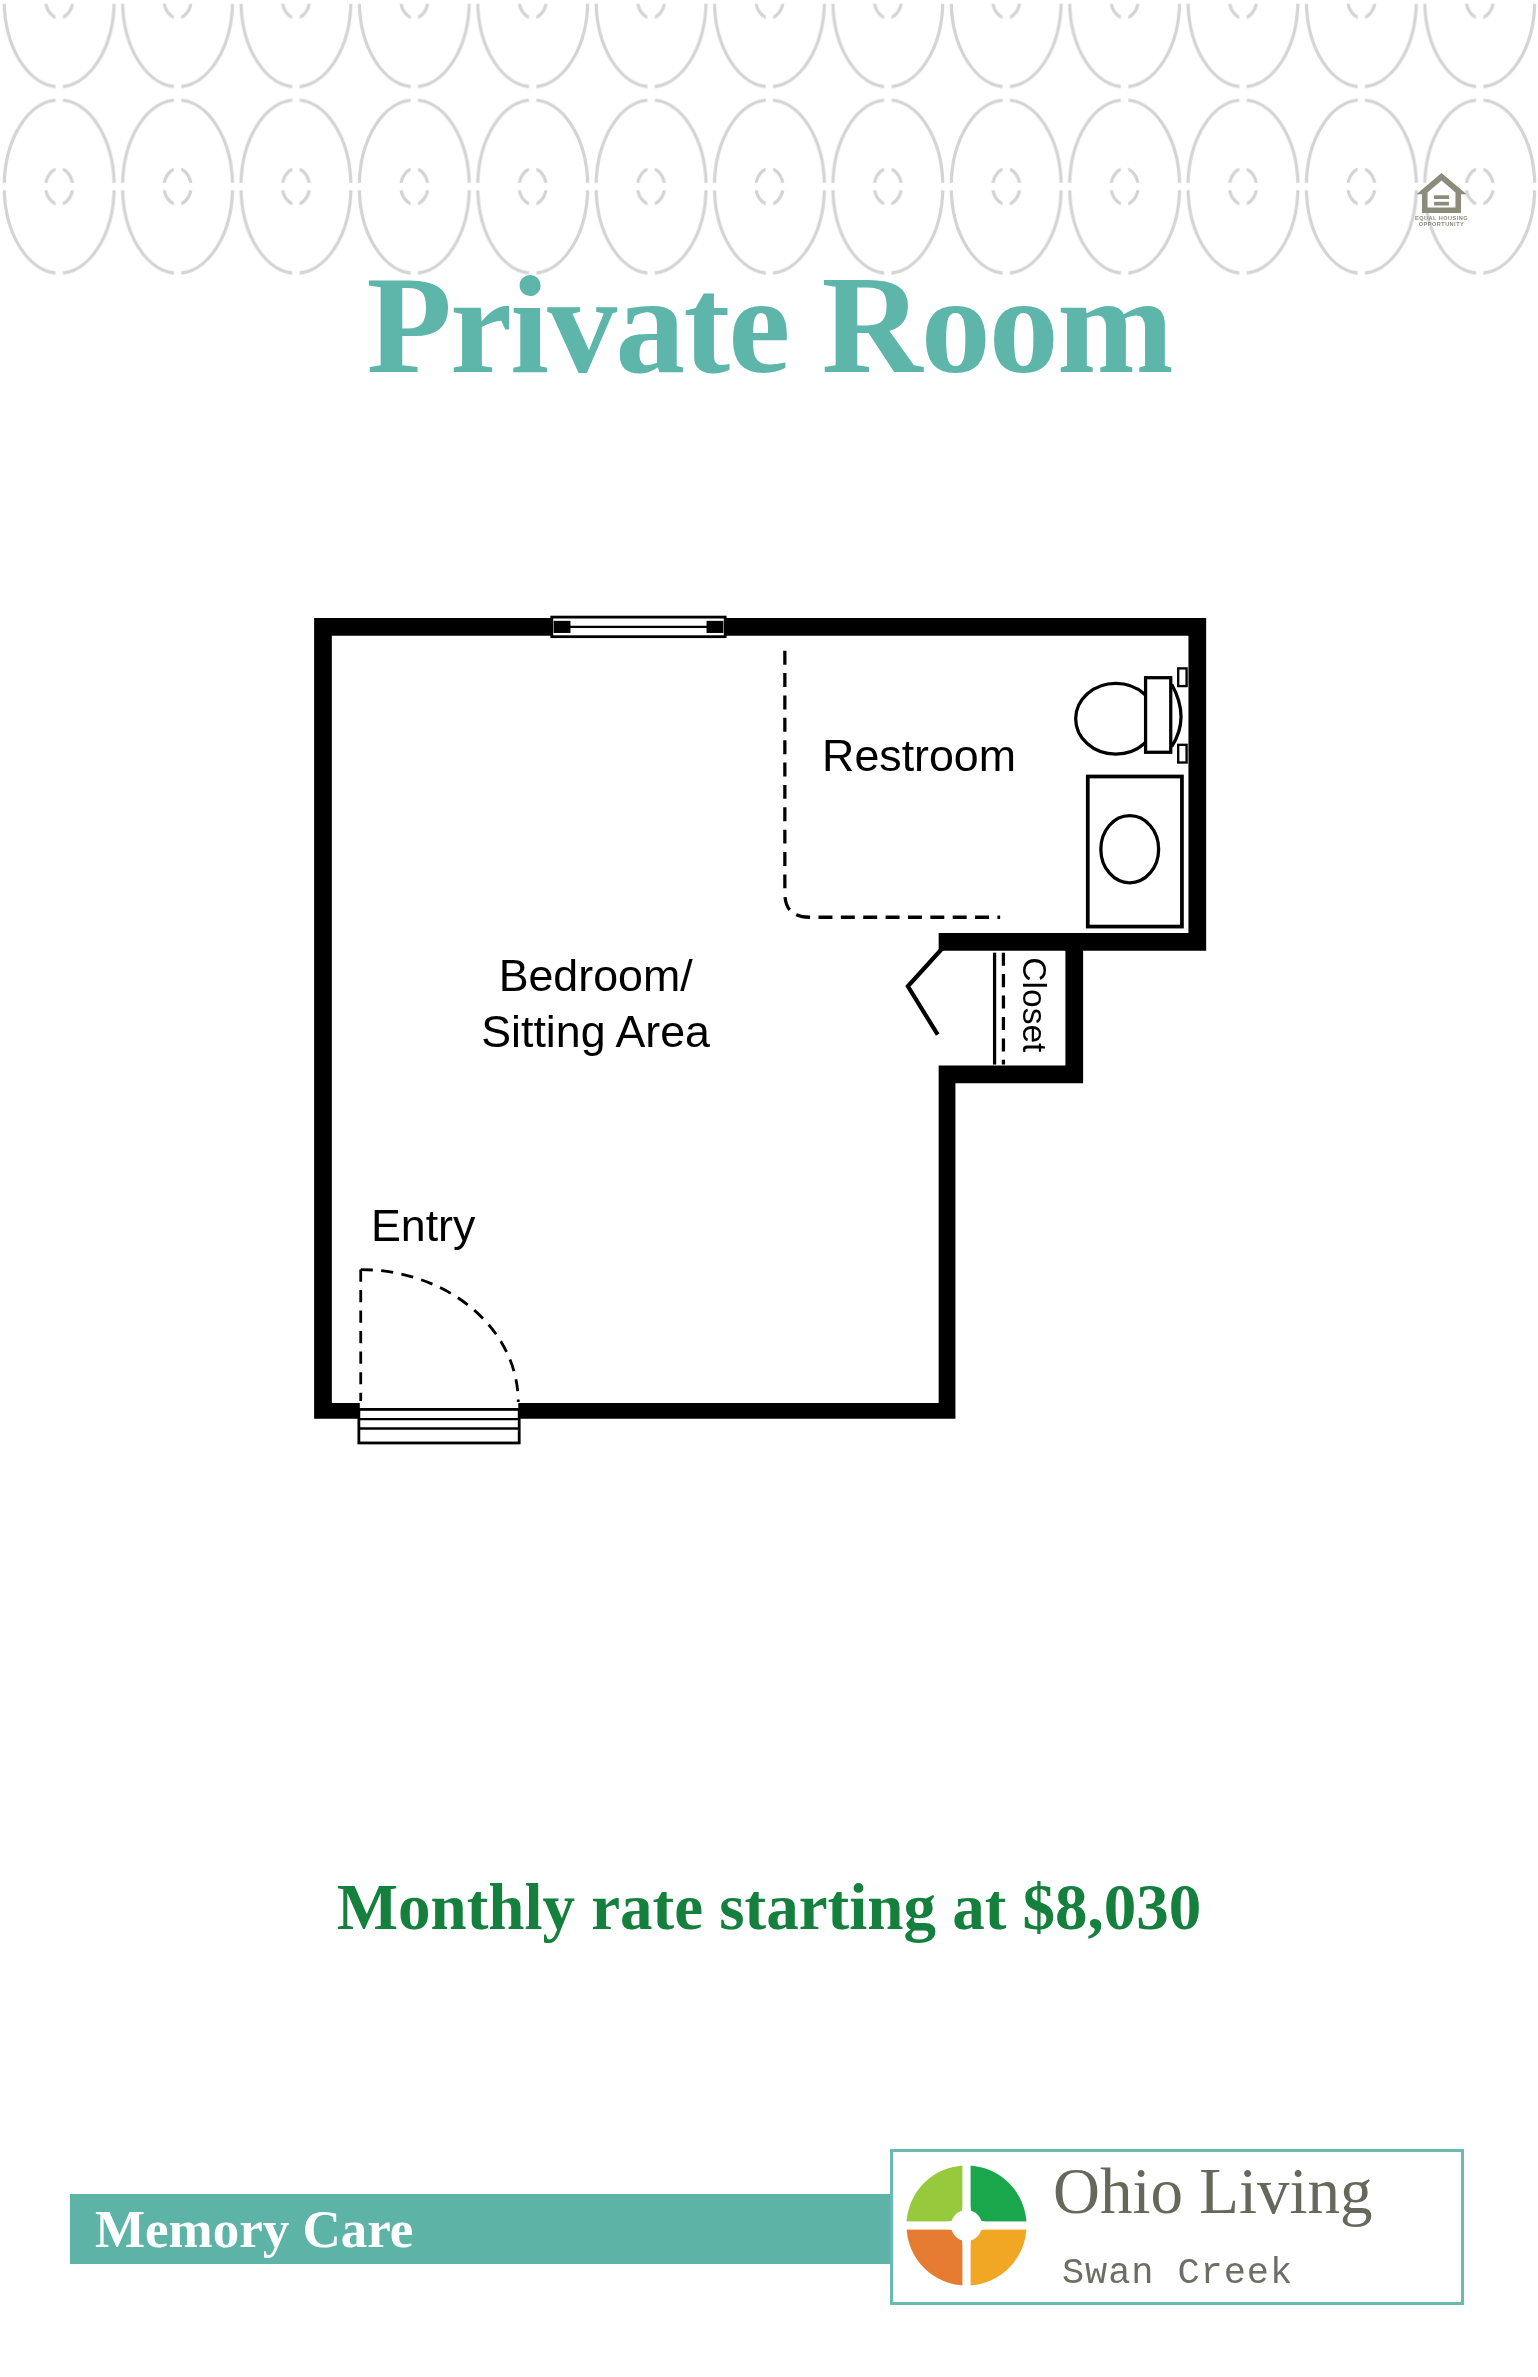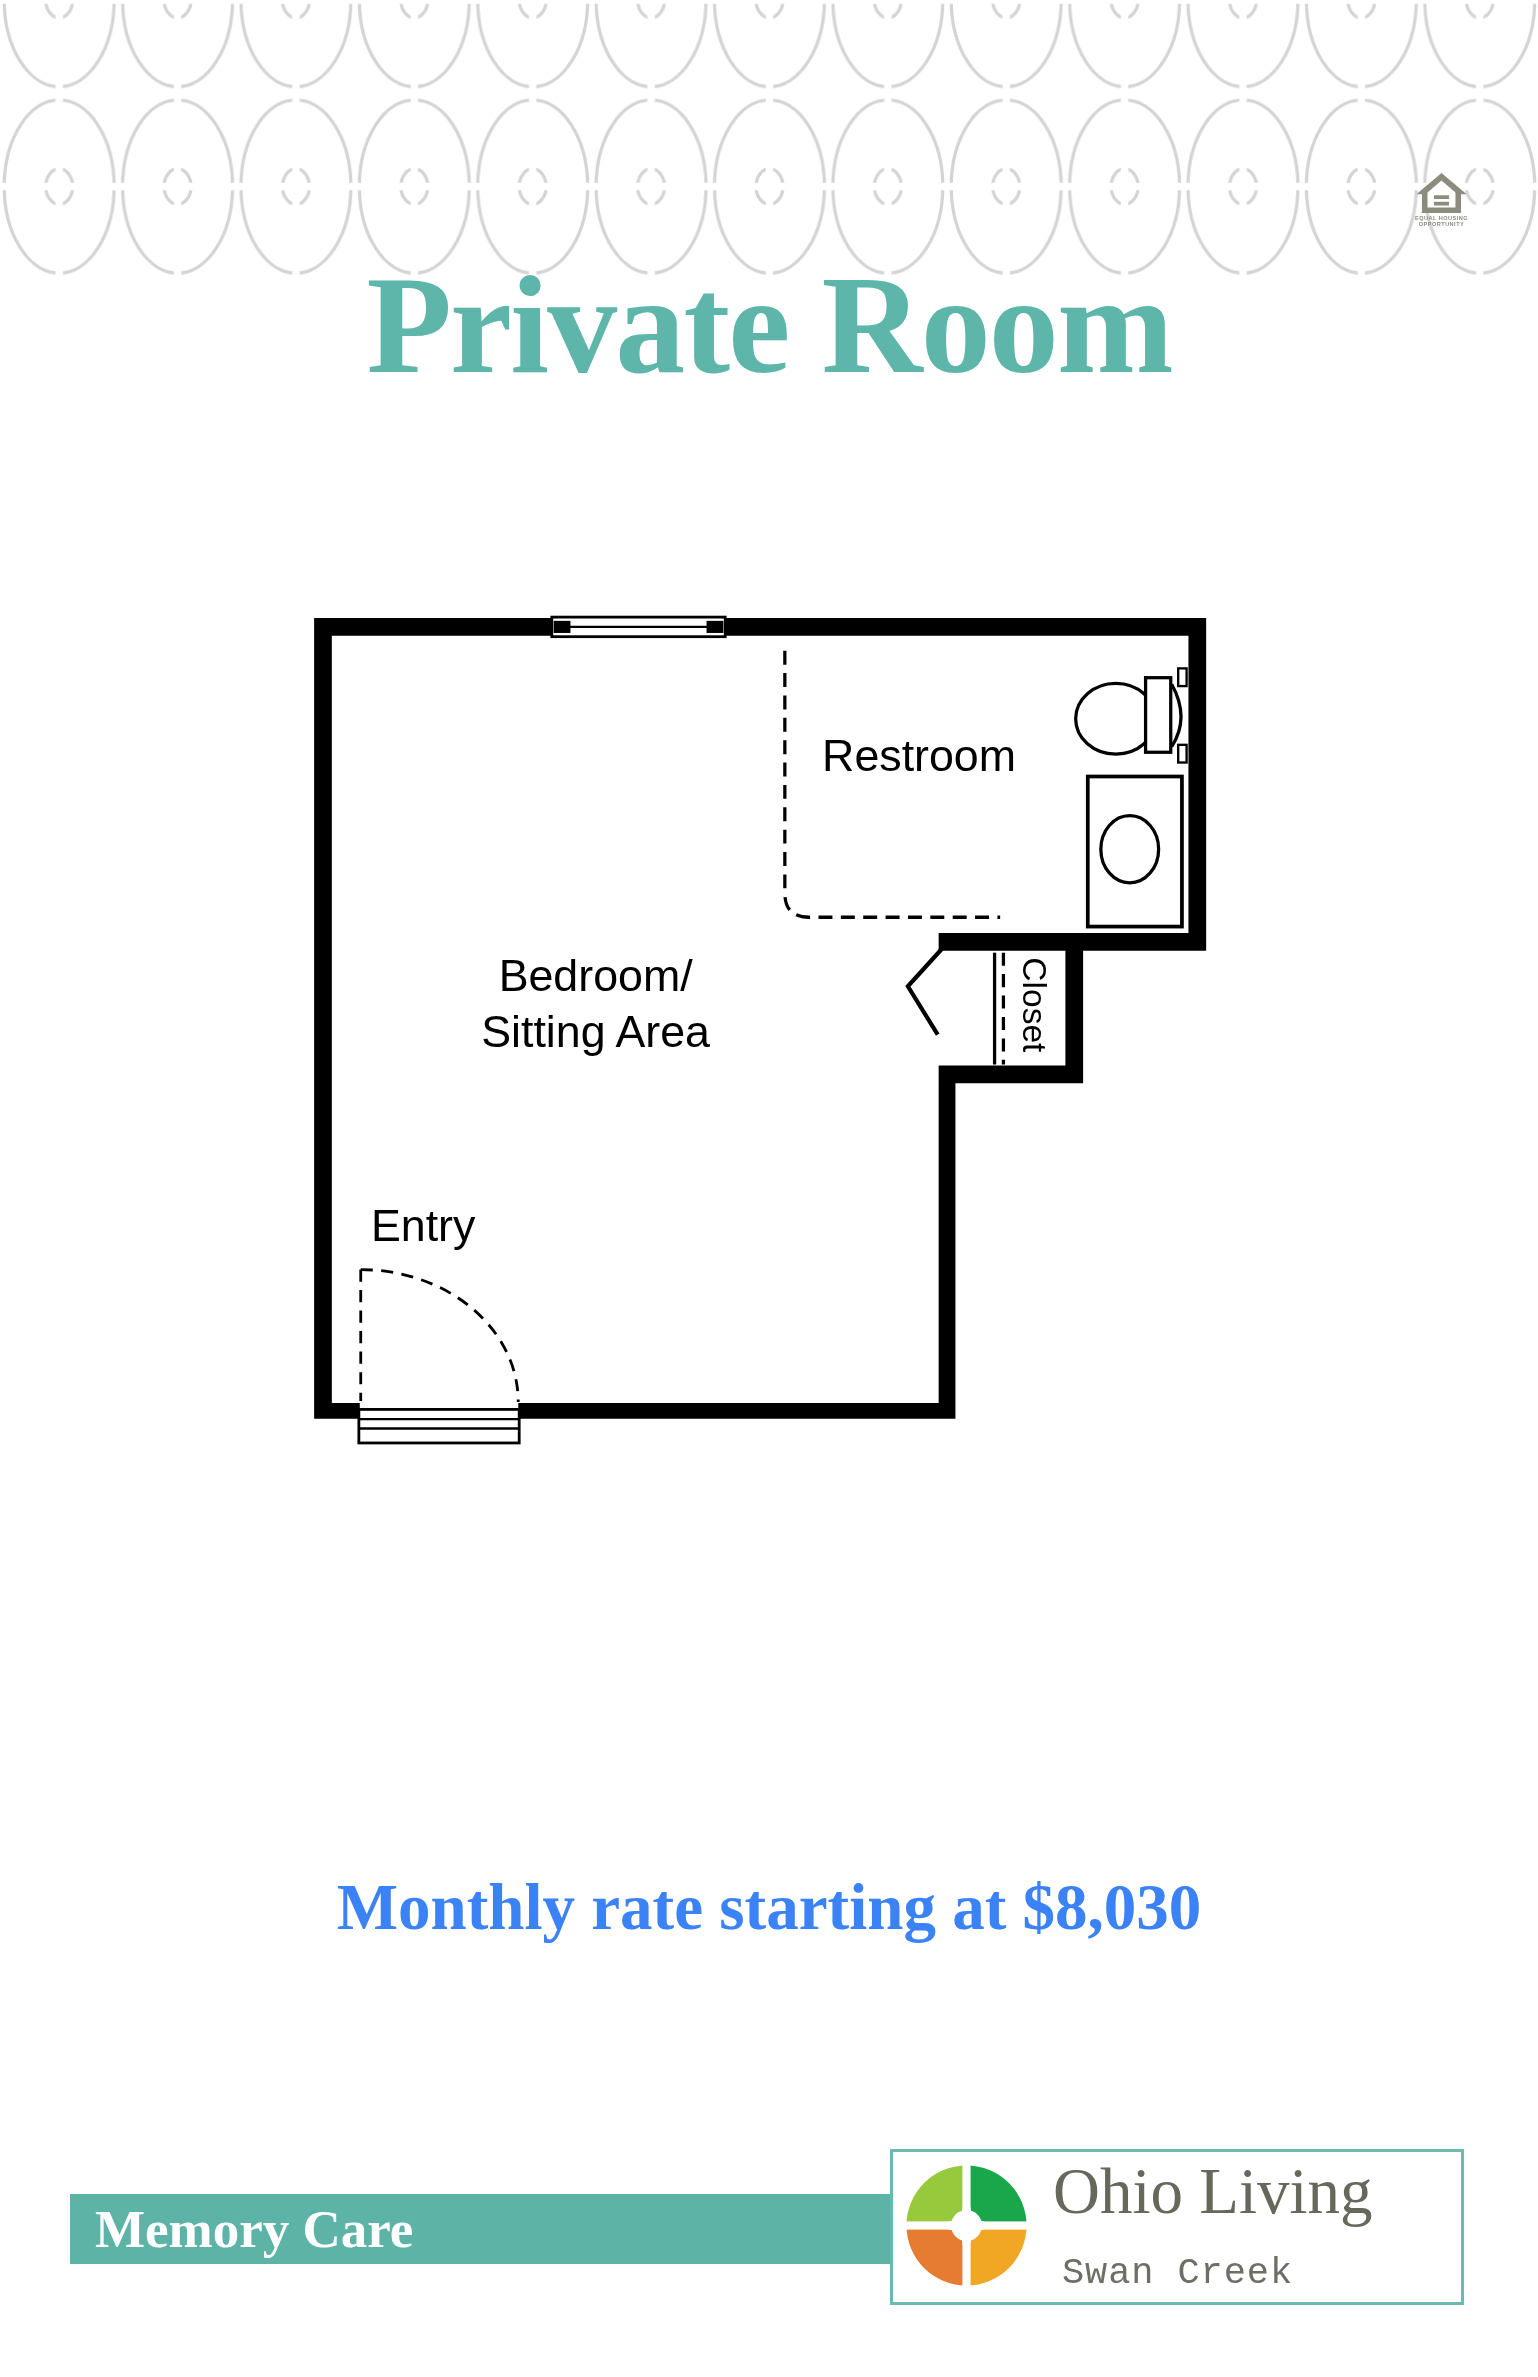--- a/index.html
+++ b/index.html
@@ -7,21 +7,21 @@
         font-family:"Liberation Sans",sans-serif;}
   .pattern-band{position:absolute;left:0;top:0;}
   .eho{position:absolute;left:1408px;top:171px;}
   .page-title{position:absolute;left:0;top:241px;width:1538px;text-align:center;
       font-family:"Liberation Serif",serif;font-weight:bold;font-size:140px;line-height:140px;
       letter-spacing:-1.9px;color:#5db6a9;margin-top:14px;}
   .plan{position:absolute;left:0;top:0;}
   .plan text{font-family:"Liberation Sans",sans-serif;fill:#000;}
   .rate-line{position:absolute;left:0;top:1875px;width:1538px;text-align:center;
       font-family:"Liberation Serif",serif;font-weight:bold;font-size:65px;line-height:65px;
-      color:#3b82f6;}
+      color:#15803d;}
   .care-bar{position:absolute;left:70px;top:2194px;width:823px;height:70px;background:#5cb3a6;z-index:1;}
   .care-bar span{display:block;padding-left:25px;font-family:"Liberation Serif",serif;
       font-weight:bold;font-size:53px;line-height:70px;color:#ffffff;border-radius:6px;}
   .brand-box{position:absolute;left:890px;top:2149px;width:574px;height:156px;background:#ffffff;
       border:3.7px solid #69bab0;box-sizing:border-box;z-index:2;}
   .brand-mark{position:absolute;left:7.5px;top:7.5px;}
   .brand-name{position:absolute;left:160px;top:-3.7px;font-family:"Liberation Serif",serif;
       font-size:65px;line-height:86px;color:#67685c;white-space:nowrap;}
   .brand-location{position:absolute;left:169px;top:103px;font-family:Liberation Mono, monospace;
       font-size:37px;line-height:37px;letter-spacing:0.9px;color:#6d6e64;white-space:nowrap;}

